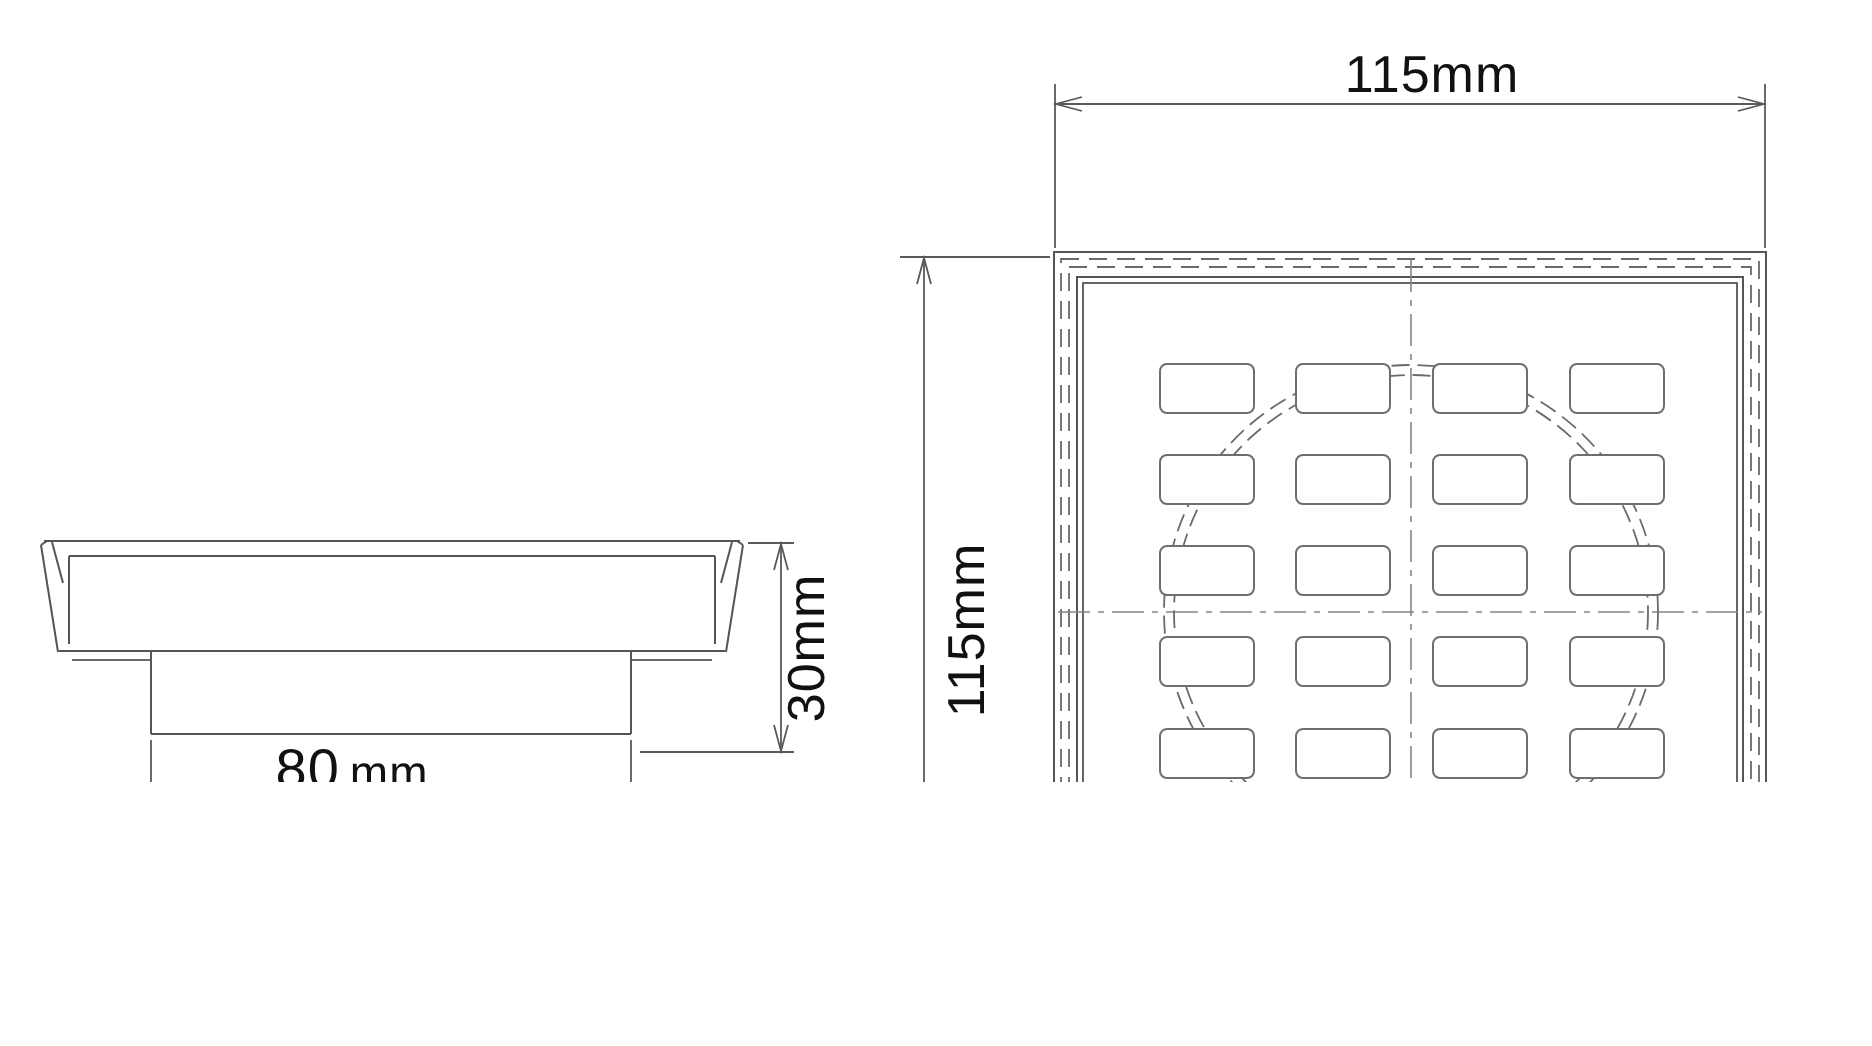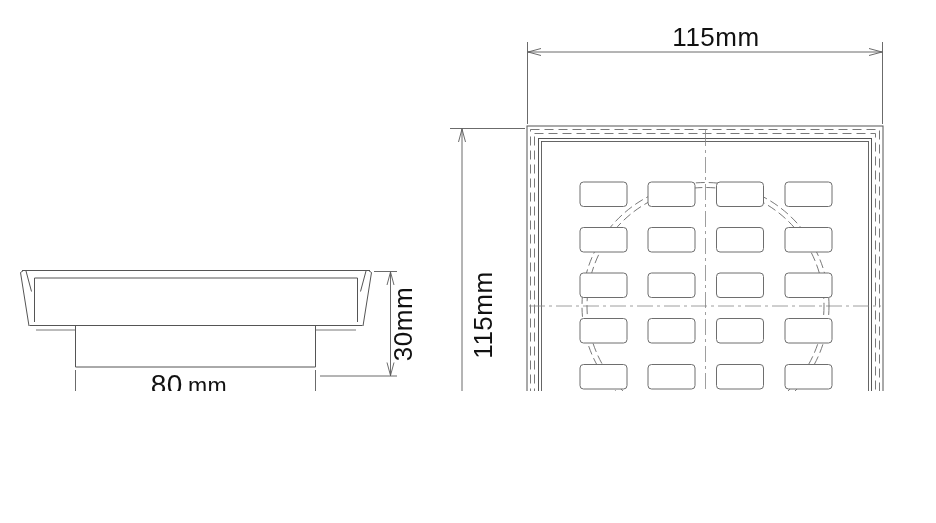--- a/index.html
+++ b/index.html
@@ -133,19 +133,19 @@
         <path d="M458.5,142 L462,129 L465.5,142"></path>
         <path d="M458.5,472 L462,485 L465.5,472"></path>
       </g>
     </g>
   </svg>
 
   <div class="dim-label" style="left:656px; top:24px; width:120px;">115mm</div>
 
   <div class="dim-label rot" style="left:438px; top:302px; width:90px;">115mm</div>
 
-  <div class="dim-label" style="left:129px; top:372px; width:120px;">
+  <div class="dim-label" style="left:116px; top:372px; width:120px;">
     <span class="val">80</span><span class="unit">mm</span>
   </div>
 
   <div class="dim-label rot" style="left:363px; top:311px; width:80px;">30mm</div>
 
 </div>
 
 </body></html>

